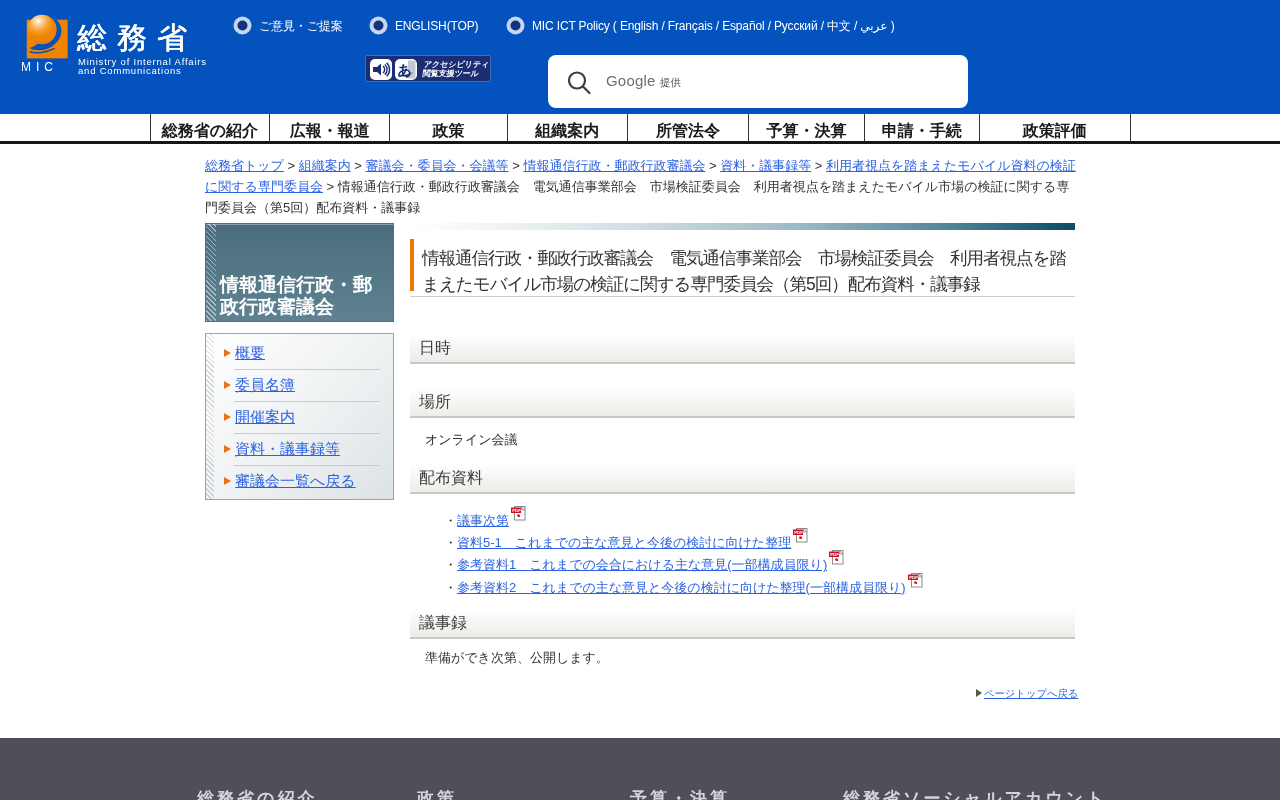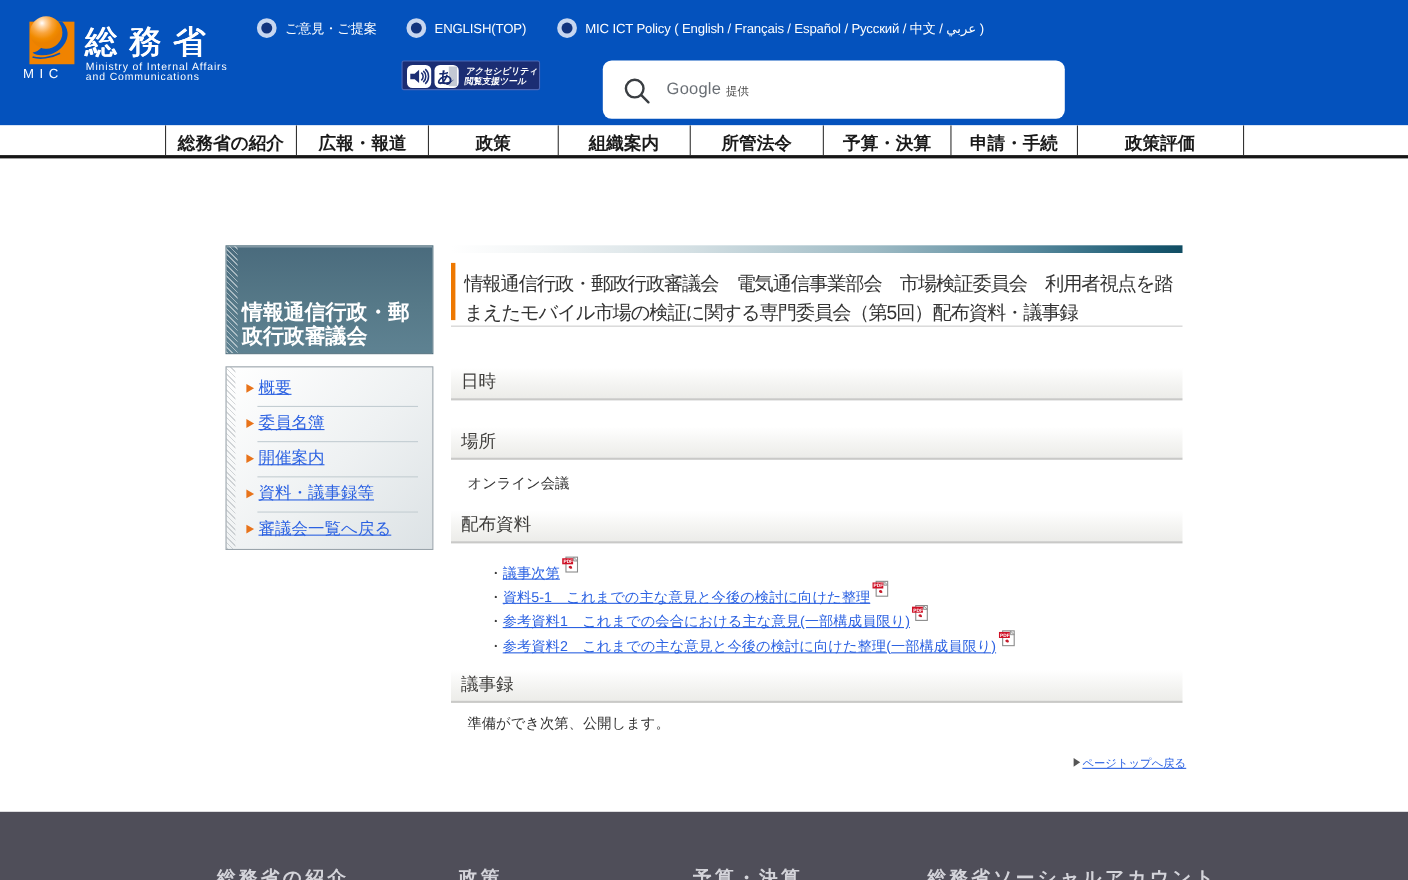--- a/index.html
+++ b/index.html
@@ -133,20 +133,21 @@
         <div class="it">広報・報道</div>
         <div class="it">政策</div>
         <div class="it">組織案内</div>
         <div class="it">所管法令</div>
         <div class="it">予算・決算</div>
         <div class="it">申請・手続</div>
         <div class="it">政策評価</div>
 </div>
     </div>
 
+<div class="bc"><a href="#">総務省トップ</a> &gt; <a href="#">組織案内</a> &gt; <a href="#">審議会・委員会・会議等</a> &gt; <a href="#">情報通信行政・郵政行政審議会</a> &gt; <a href="#">資料・議事録等</a> &gt; <a href="#">利用者視点を踏まえたモバイル資料の検証に関する専門委員会</a> &gt; 情報通信行政・郵政行政審議会　電気通信事業部会　市場検証委員会　利用者視点を踏まえたモバイル市場の検証に関する専門委員会（第5回）配布資料・議事録</div>
 
 <div class="sb1">
       <div class="hatch"></div>
       <div class="tt">情報通信行政・郵<br>政行政審議会</div>
     </div>
 <div class="sb2">
   <div class="hatch"></div>
   <ul>
     <li><a href="#">概要</a></li>
     <li><a href="#">委員名簿</a></li>

